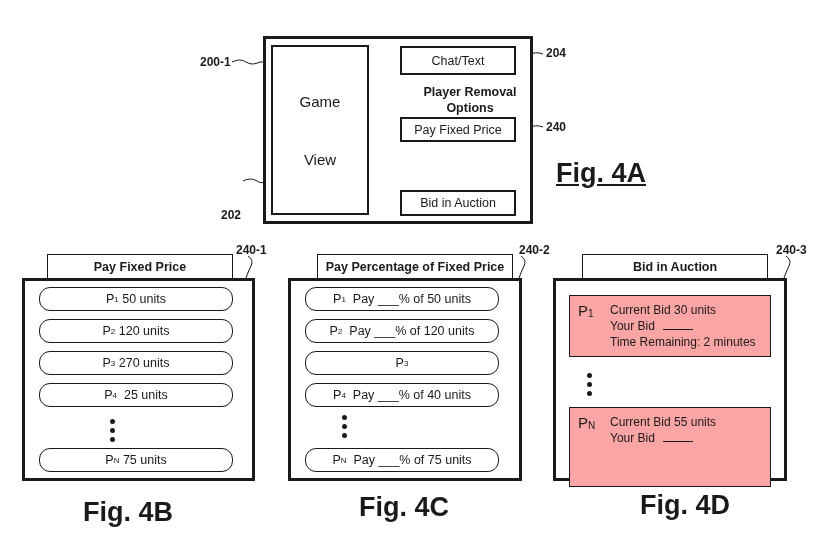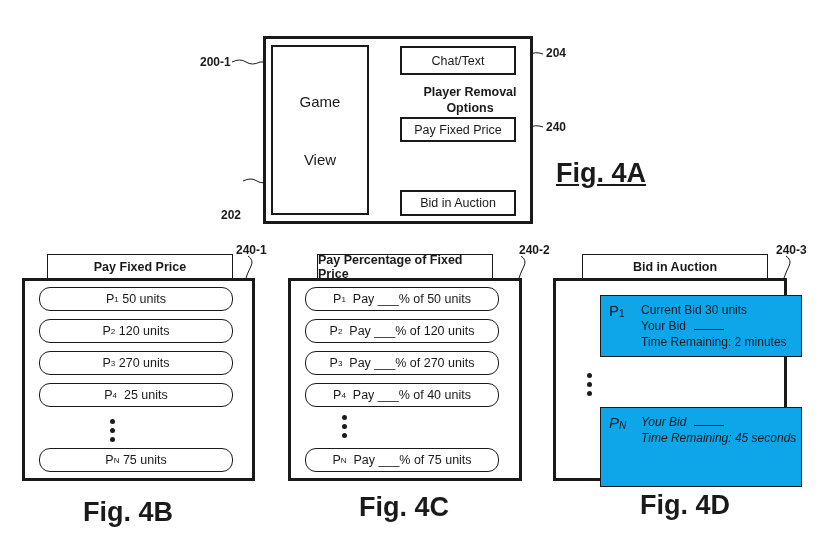--- a/index.html
+++ b/index.html
@@ -11,21 +11,21 @@
   .center { display: flex; align-items: center; justify-content: center; text-align: center; }
   .ref { position: absolute; font-weight: bold; font-size: 12px; }
   .fig { position: absolute; font-weight: bold; font-size: 27px; }
   .pill { position: absolute; border: 1.5px solid #1a1a1a; border-radius: 11px; box-sizing: border-box;
           height: 24px; display: flex; align-items: center; justify-content: center; font-size: 12.5px; background:#fff; }
   .tab { position: absolute; border: 1.5px solid #1a1a1a; border-bottom: none; box-sizing: border-box;
          height: 25px; display:flex; align-items:center; justify-content:center; font-weight: bold; font-size: 12.5px; background:#fff; }
   sub { font-size: 8px; vertical-align: -1px; }
   .dots { position: absolute; width: 6px; }
   .dots span { display:block; width: 5px; height: 5px; border-radius: 50%; background:#1a1a1a; margin-bottom: 4px; }
-  .bidcard { position: absolute; border: 1.5px solid #1a1a1a; box-sizing: border-box; font-size: 12px; background:#0ea5e9;margin-left:31px; }
+  .bidcard { position: absolute; border: 1.5px solid #1a1a1a; box-sizing: border-box; font-size: 12px; background:#fca5a5; }
   .bidcard .pl { position: absolute; left: 8px; top: 6px; font-size: 15px; }
   .bidcard .pl sub { font-size: 10px; }
   .bidcard .lines { position: absolute; left: 40px; top: 6px; line-height: 16px; }
   .blank { display:inline-block; width: 30px; border-bottom: 1px solid #1a1a1a; margin-left: 8px; height: 10px; }
   svg.leaders { position:absolute; left:0; top:0; }
 </style>
 </head>
 <body>
 
 <svg class="leaders" width="819" height="535">
@@ -95,38 +95,37 @@
     <span></span>
   </div>
 <div class="pill" style="left:39px;top:448px;width:194px;">
   <span>P</span>
     <sub>N</sub>
     <span style="white-space:pre"> 75 units</span>
 </div>
 <div class="fig" style="left:83px;top:497px;">Fig. 4B</div>
 
 <div class="ref" style="left:519px;top:243px;">240-2</div>
-<div class="tab" style="left:317px;top:254px;width:176px;">
+<div class="tab" style="left:317px;top:254px;width:196px;">
   <span>Pay Percentage of Fixed Price</span>
 </div>
 <div class="box thick" style="left:288px;top:278px;width:234px;height:203px;"></div>
 <div class="pill" style="left:305px;top:287px;width:194px;">
   <span>P</span>
     <sub>1</sub>
     <span style="white-space:pre">  Pay ___% of 50 units</span>
 </div>
 <div class="pill" style="left:305px;top:319px;width:194px;">
   <span>P</span>
     <sub>2</sub>
     <span style="white-space:pre">  Pay ___% of 120 units</span>
 </div>
 <div class="pill" style="left:305px;top:351px;width:194px;">
   <span>P</span>
     <sub>3</sub>
-    <span style="white-space:pre">  Pay ___% of 270 units</span>
 </div>
 <div class="pill" style="left:305px;top:383px;width:194px;">
   <span>P</span>
     <sub>4</sub>
     <span style="white-space:pre">  Pay ___% of 40 units</span>
 </div>
 <div class="dots" style="left:342px;top:415px;">
     <span></span>
     <span></span>
     <span></span>
@@ -149,20 +148,20 @@
     <div>Current Bid 30 units</div>
     <div><span>Your Bid</span><span class="blank"></span></div>
     <div>Time Remaining: 2 minutes</div>
   </div>
 </div>
 <div class="dots" style="left:587px;top:373px;">
     <span></span>
     <span></span>
     <span></span>
   </div>
-<div class="bidcard" style="left:569px;top:407px;width:202px;height:80px;font-style:italic;">
+<div class="bidcard" style="left:569px;top:407px;width:202px;height:80px;">
   <div class="pl"><span>P</span><sub>N</sub></div>
   <div class="lines">
+    <div>Current Bid 55 units</div>
     <div><span>Your Bid</span><span class="blank"></span></div>
-    <div>Time Remaining: 45 seconds</div>
   </div>
 </div>
 <div class="fig" style="left:640px;top:490px;">Fig. 4D</div>
 
 </body></html>

